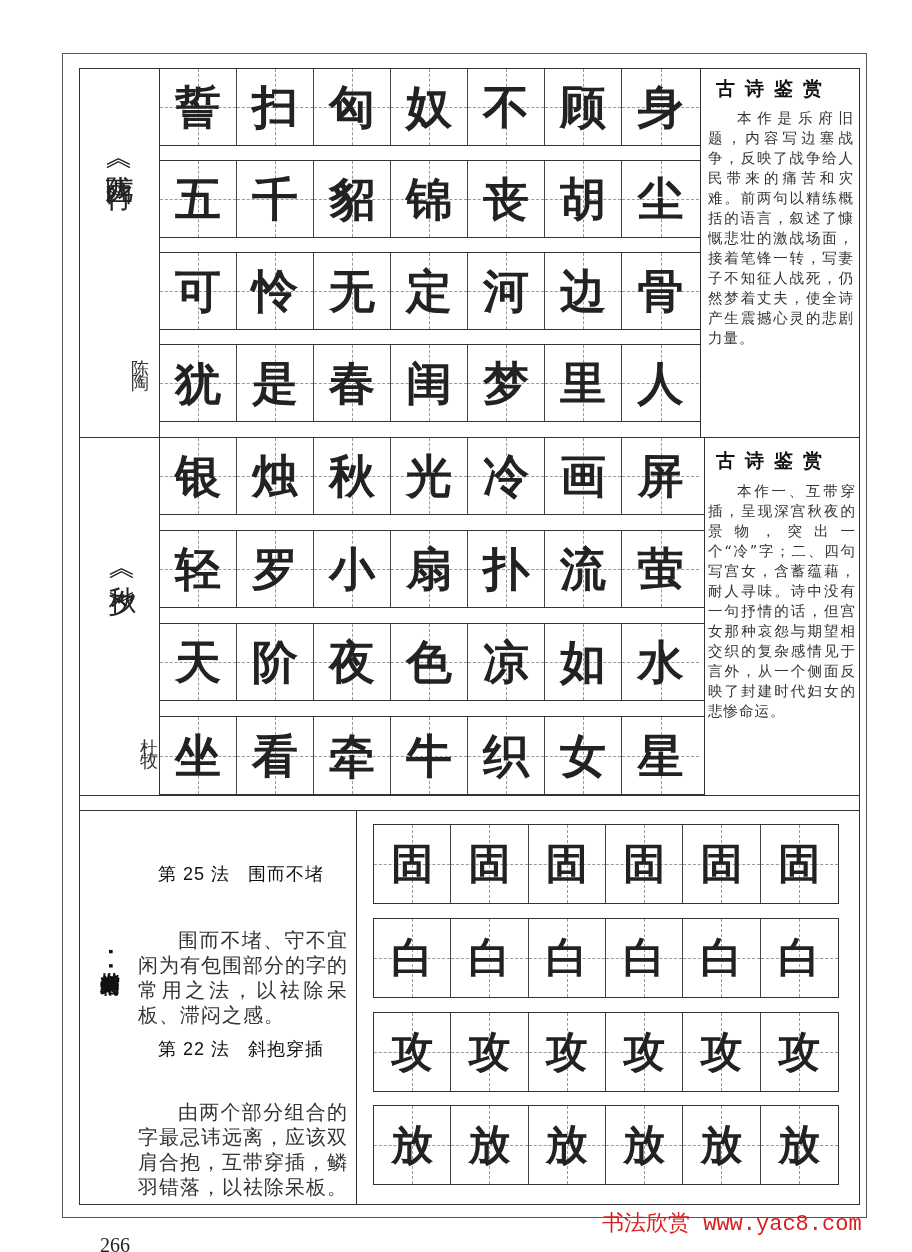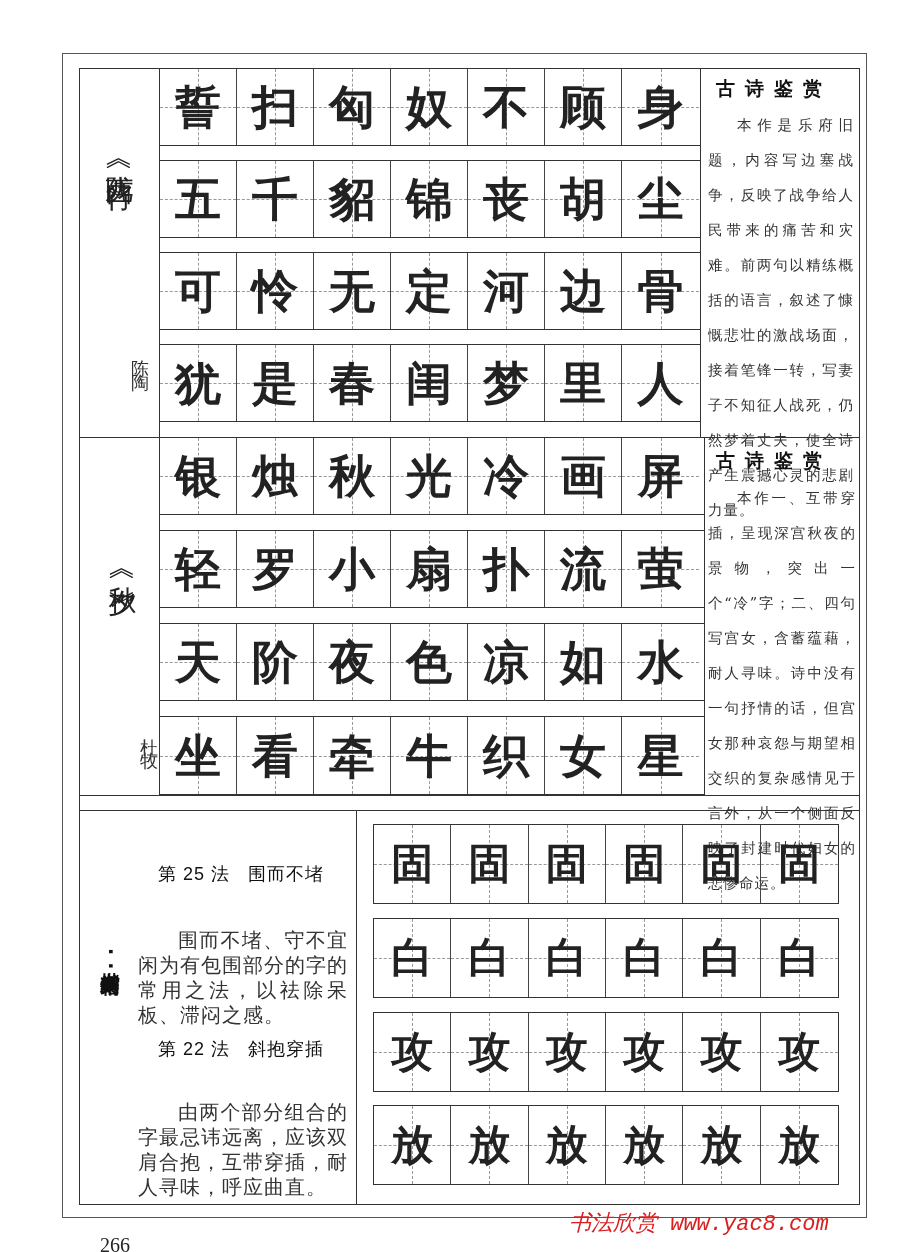--- a/index.html
+++ b/index.html
@@ -17,37 +17,37 @@
           display:flex; align-items:center; justify-content:center; }
   .cell:last-child { border-right:none; }
   .cell::before { content:""; position:absolute; left:0; right:0; top:50%; border-top:1px dashed #999; }
   .cell::after { content:""; position:absolute; top:0; bottom:0; left:50%; border-left:1px dashed #999; }
   .glyph { position:relative; z-index:2; font-family:"DejaVu Serif", serif; font-size:46px; font-weight:bold; color:#222; line-height:1; }
 
   .poem-title { position:absolute; writing-mode:vertical-rl; font-size:28px; font-family:"DejaVu Serif", serif; color:#222; letter-spacing:4px; }
   .poem-author { position:absolute; writing-mode:vertical-rl; font-size:18px; font-family:"DejaVu Sans", sans-serif; color:#333; letter-spacing:14px; }
 
   .comment-title { position:absolute; font-family:"DejaVu Sans", sans-serif; font-weight:bold; font-size:19px; letter-spacing:10px; color:#111; }
-  .comment-body { position:absolute; font-size:14.5px; line-height:35px; color:#333; text-indent:2em; text-align:justify; letter-spacing:1px; }
+  .comment-body { position:absolute; font-size:14.5px; line-height:20px; color:#333; text-indent:2em; text-align:justify; letter-spacing:1px; }
 
   
   .prac-row { position:absolute; display:flex; border:1.5px solid #333; box-sizing:border-box; }
   .pcell { position:relative; width:78px; height:100%; border-right:1.2px solid #444; box-sizing:border-box;
            display:flex; align-items:center; justify-content:center; }
   .pcell:last-child { border-right:none; }
   .pcell::before { content:""; position:absolute; left:0; right:0; top:50%; border-top:1px dashed #999; }
   .pcell::after { content:""; position:absolute; top:0; bottom:0; left:50%; border-left:1px dashed #999; }
   .pglyph { position:relative; z-index:2; font-size:42px; font-weight:bold; color:#222; line-height:1; font-family:"DejaVu Serif", serif; }
 
   .rule-title { position:absolute; font-family:Liberation Sans, sans-serif; font-size:18px; color:#111; letter-spacing:1px; white-space:pre; }
   .rule-body { position:absolute; font-size:20px; line-height:25px; color:#333; text-indent:2em; letter-spacing:1px; text-align:justify; }
   .side-label { position:absolute; writing-mode:vertical-rl; font-family:"DejaVu Sans", sans-serif; font-weight:bold; font-size:19px; color:#111; letter-spacing:1px; }
 
   .page-number { position:absolute; left:100px; top:1234px; font-family:"Liberation Serif", serif; font-size:20px; color:#222; }
-  .watermark { position:absolute; left:569px; top:1208px; font-family:"Liberation Mono", monospace; font-size:22px; color:#d81e1e; white-space:pre;font-style:italic; }
+  .watermark { position:absolute; left:602px; top:1208px; font-family:"Liberation Mono", monospace; font-size:22px; color:#d81e1e; white-space:pre; }
 </style>
 </head>
 <body>
 
 <div class="abs outer"></div>
 <div class="abs inner"></div>
 
 <section>
   <div class="vline" style="left:159px; top:68px; height:369px;"></div>
   <div class="vline" style="left:700px; top:68px; height:369px;"></div>
@@ -261,21 +261,21 @@
 
 <section>
   <div class="vline" style="left:356px; top:810px; height:395px;"></div>
 
   <div class="side-label" style="left:98px; top:948px;">·楷书间架结构·</div>
 
   <div class="rule-title" style="left:158px; top:862px;">第 25 法   围而不堵</div>
   <div class="rule-body" style="left:138px; top:928px; width:210px;">围而不堵、守不宜闲为有包围部分的字的常用之法，以祛除呆板、滞闷之感。</div>
 
   <div class="rule-title" style="left:158px; top:1037px;">第 22 法   斜抱穿插</div>
-  <div class="rule-body" style="left:138px; top:1100px; width:210px;">由两个部分组合的字最忌讳远离，应该双肩合抱，互带穿插，耐人寻味，呼应曲直。</div>
+  <div class="rule-body" style="left:138px; top:1100px; width:210px;">由两个部分组合的字最忌讳远离，应该双肩合抱，互带穿插，鳞羽错落，以祛除呆板。</div>
 
   <div class="prac-row" style="left:373px; top:824px; width:466px; height:80px;">
     <div class="pcell">
         <span class="pglyph">固</span>
       </div>
     <div class="pcell">
         <span class="pglyph">固</span>
       </div>
     <div class="pcell">
         <span class="pglyph">固</span>

